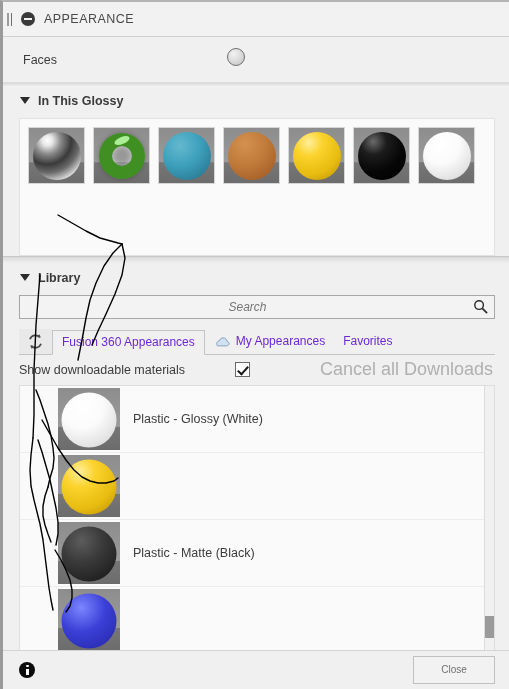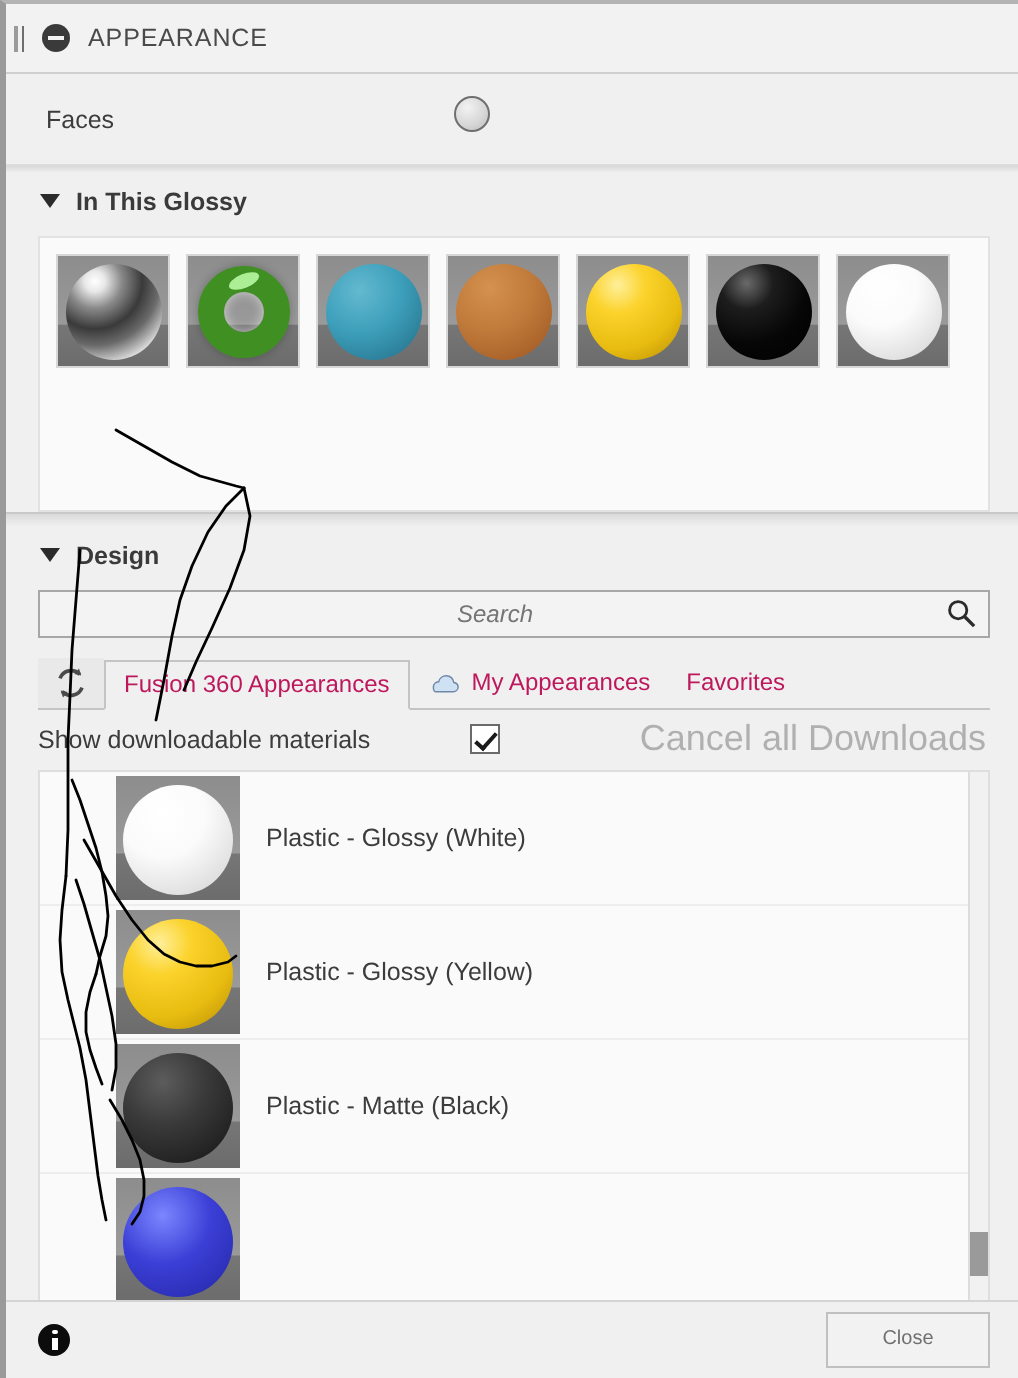--- a/index.html
+++ b/index.html
@@ -133,21 +133,21 @@
   .tabrow{
     margin:9px 0 0 16px;display:flex;align-items:flex-end;height:26px;
     border-bottom:1px solid #c4c4c4;margin-right:14px;
   }
   .refresh-btn{
     width:33px;height:25px;display:flex;align-items:center;justify-content:center;
     background:#e9e9e9;
   }
   .tab{
     height:25px;display:flex;align-items:center;gap:6px;
-    padding:0 9px;font-size:12px;color:#be185d;box-sizing:border-box;
+    padding:0 9px;font-size:12px;color:#6d28d9;box-sizing:border-box;
   }
   .tab.active{background:#f0f0f0;border:1px solid #c4c4c4;border-bottom:1px solid #f0f0f0;margin-bottom:-1px;}
   .tab.plain{background:transparent;}
   .cloud{width:16px;height:11px;}
 
   .opt-row{
     height:30px;display:flex;align-items:center;margin:0 14px 0 16px;
     font-size:12.5px;color:#3c3c3c;position:relative;
   }
   .chk{
@@ -260,21 +260,21 @@
       <div class="sw grad-bg">
           <div class="ball b-white"></div>
         </div>
     </div>
   </div>
 
   <div class="lib-sep"></div>
 
   <div class="sec-head">
     <span class="tri"></span>
-    <span>Design</span>
+    <span>Library</span>
   </div>
 
   <div class="search-wrap">
     <input class="search-input" type="text" placeholder="Search" style="">
     <svg class="search-icon" viewBox="0 0 16 16">
       <circle cx="6.5" cy="6.5" r="4.6" fill="none" stroke="#2b2b2b" stroke-width="1.5"></circle>
       <line x1="10" y1="10" x2="15" y2="15" stroke="#2b2b2b" stroke-width="1.8"></line>
     </svg>
   </div>
 
@@ -316,21 +316,20 @@
       <div class="mat-thumb">
           <div class="ball b-white"></div>
         </div>
       <div class="mat-name">Plastic - Glossy (White)</div>
     </div>
 
     <div class="mat-row">
       <div class="mat-thumb">
           <div class="ball b-yellow"></div>
         </div>
-      <div class="mat-name">Plastic - Glossy (Yellow)</div>
     </div>
 
     <div class="mat-row">
       <div class="mat-thumb">
           <div class="ball b-matte-black"></div>
         </div>
       <div class="mat-name">Plastic - Matte (Black)</div>
     </div>
 
     <div class="mat-row">

